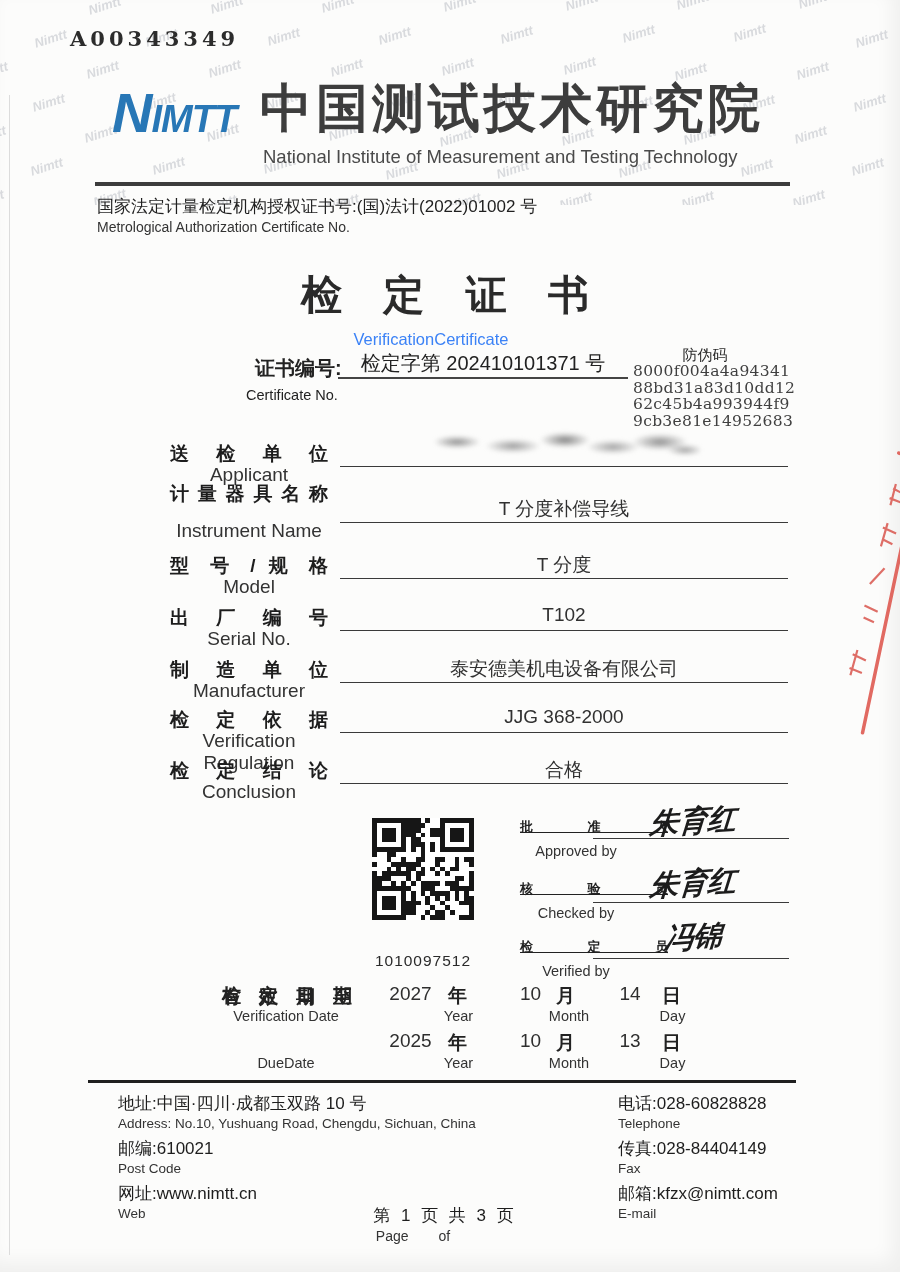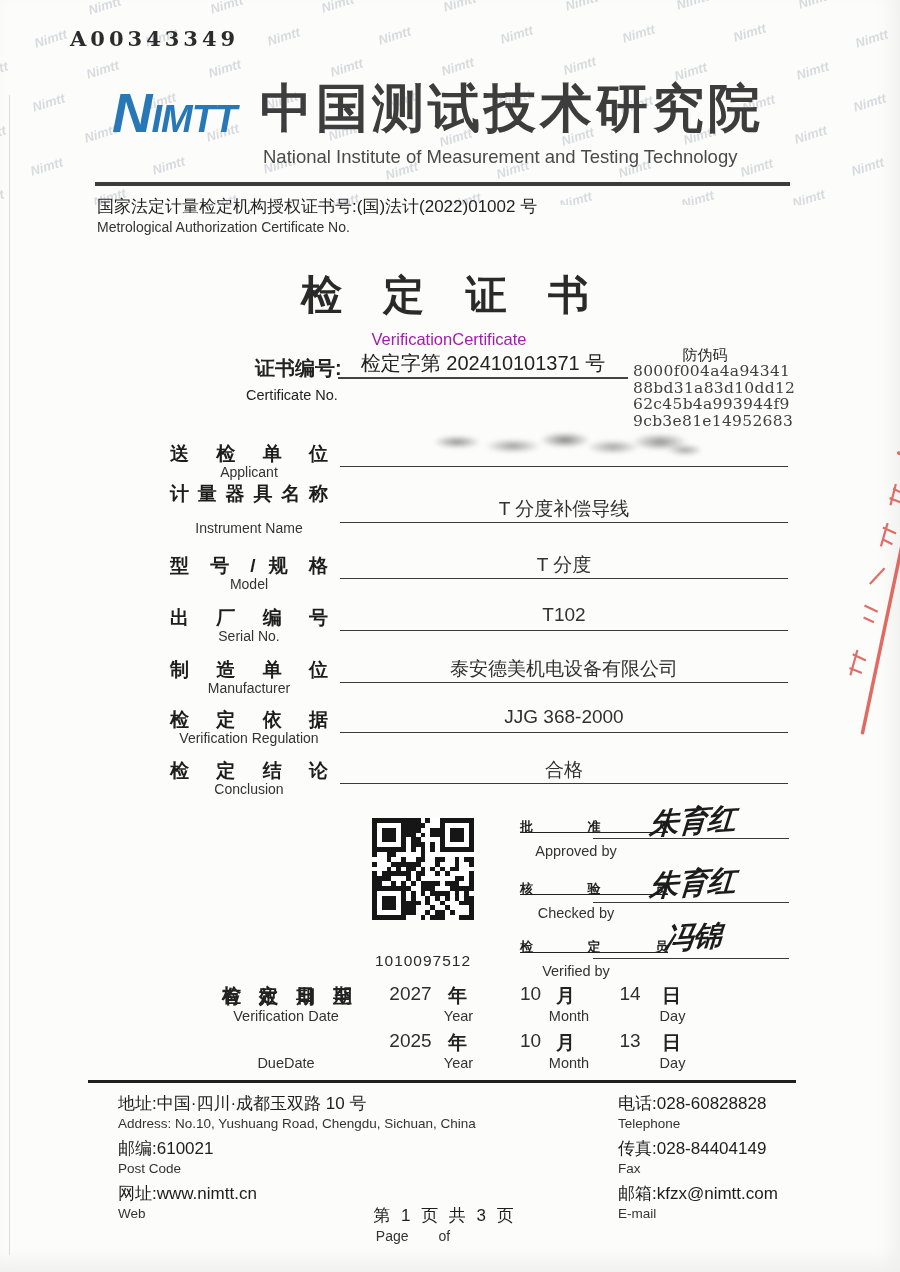--- a/index.html
+++ b/index.html
@@ -20,33 +20,33 @@
   .logo::first-letter{font-size:56px;}
   .org-cn{left:260px;top:74px;font-family:"Liberation Serif",serif;font-size:52px;font-weight:600;
           letter-spacing:4px;color:#3d3d3d;white-space:nowrap;}
   .org-en{left:263px;top:146px;font-size:18.5px;color:#4a4a4a;white-space:nowrap;}
   .header-rule{left:95px;top:182px;width:695px;height:4px;background:#3c3c3c;}
   .auth-cn{left:97px;top:195px;font-size:17px;color:#1f1f1f;}
   .auth-en{left:97px;top:219px;font-size:14px;color:#333;}
   
   .title-cn{left:95px;top:268px;width:700px;text-align:center;font-size:41px;font-weight:700;
             color:#2a2a2a;word-spacing:30px;white-space:nowrap;}
-  .title-en{left:99px;top:330px;width:700px;text-align:center;font-size:16.5px;color:#a21caf;}
+  .title-en{left:81px;top:330px;width:700px;text-align:center;font-size:16.5px;color:#3b82f6;}
   
   .cert-label-cn{left:255px;top:355px;font-size:20px;font-weight:600;}
   .cert-value{left:338px;top:350px;width:290px;text-align:center;font-size:20px;height:27px;
               border-bottom:2px solid #444;}
   .cert-label-en{left:246px;top:387px;font-size:14.5px;}
   .anti-label{left:635px;top:346px;width:140px;text-align:center;font-size:15px;color:#2b2b2b;}
   .anti-codes{left:633px;top:363px;font-family:"DejaVu Serif",serif;font-size:15.5px;line-height:16.5px;
               color:#404040;letter-spacing:.3px;}
   
   .f-cn{position:absolute;left:170px;width:158px;font-size:19px;font-weight:600;color:#1d1d1d;
         text-align:justify;text-align-last:justify;white-space:normal;}
-  .f-en{position:absolute;left:166px;width:166px;text-align:center;font-size:14px;color:#333;}
+  .f-en{position:absolute;left:166px;width:166px;text-align:center;font-size:19px;color:#333;}
   .f-value{position:absolute;left:340px;width:448px;text-align:center;font-size:19px;color:#313131;
            height:26px;border-bottom:1.5px solid #3a3a3a;}
   .redaction{position:absolute;left:95px;top:-10px;width:265px;height:30px;filter:blur(2px);
      background:
        radial-gradient(ellipse 34px 9px at 22px 12px,#8b8b8b 0%,transparent 70%),
        radial-gradient(ellipse 40px 10px at 78px 16px,#9a9a9a 0%,transparent 70%),
        radial-gradient(ellipse 36px 11px at 130px 10px,#808080 0%,transparent 70%),
        radial-gradient(ellipse 38px 10px at 178px 17px,#a0a0a0 0%,transparent 70%),
        radial-gradient(ellipse 40px 12px at 225px 12px,#8e8e8e 0%,transparent 70%),
        radial-gradient(ellipse 26px 8px at 250px 20px,#9f9f9f 0%,transparent 70%);}

